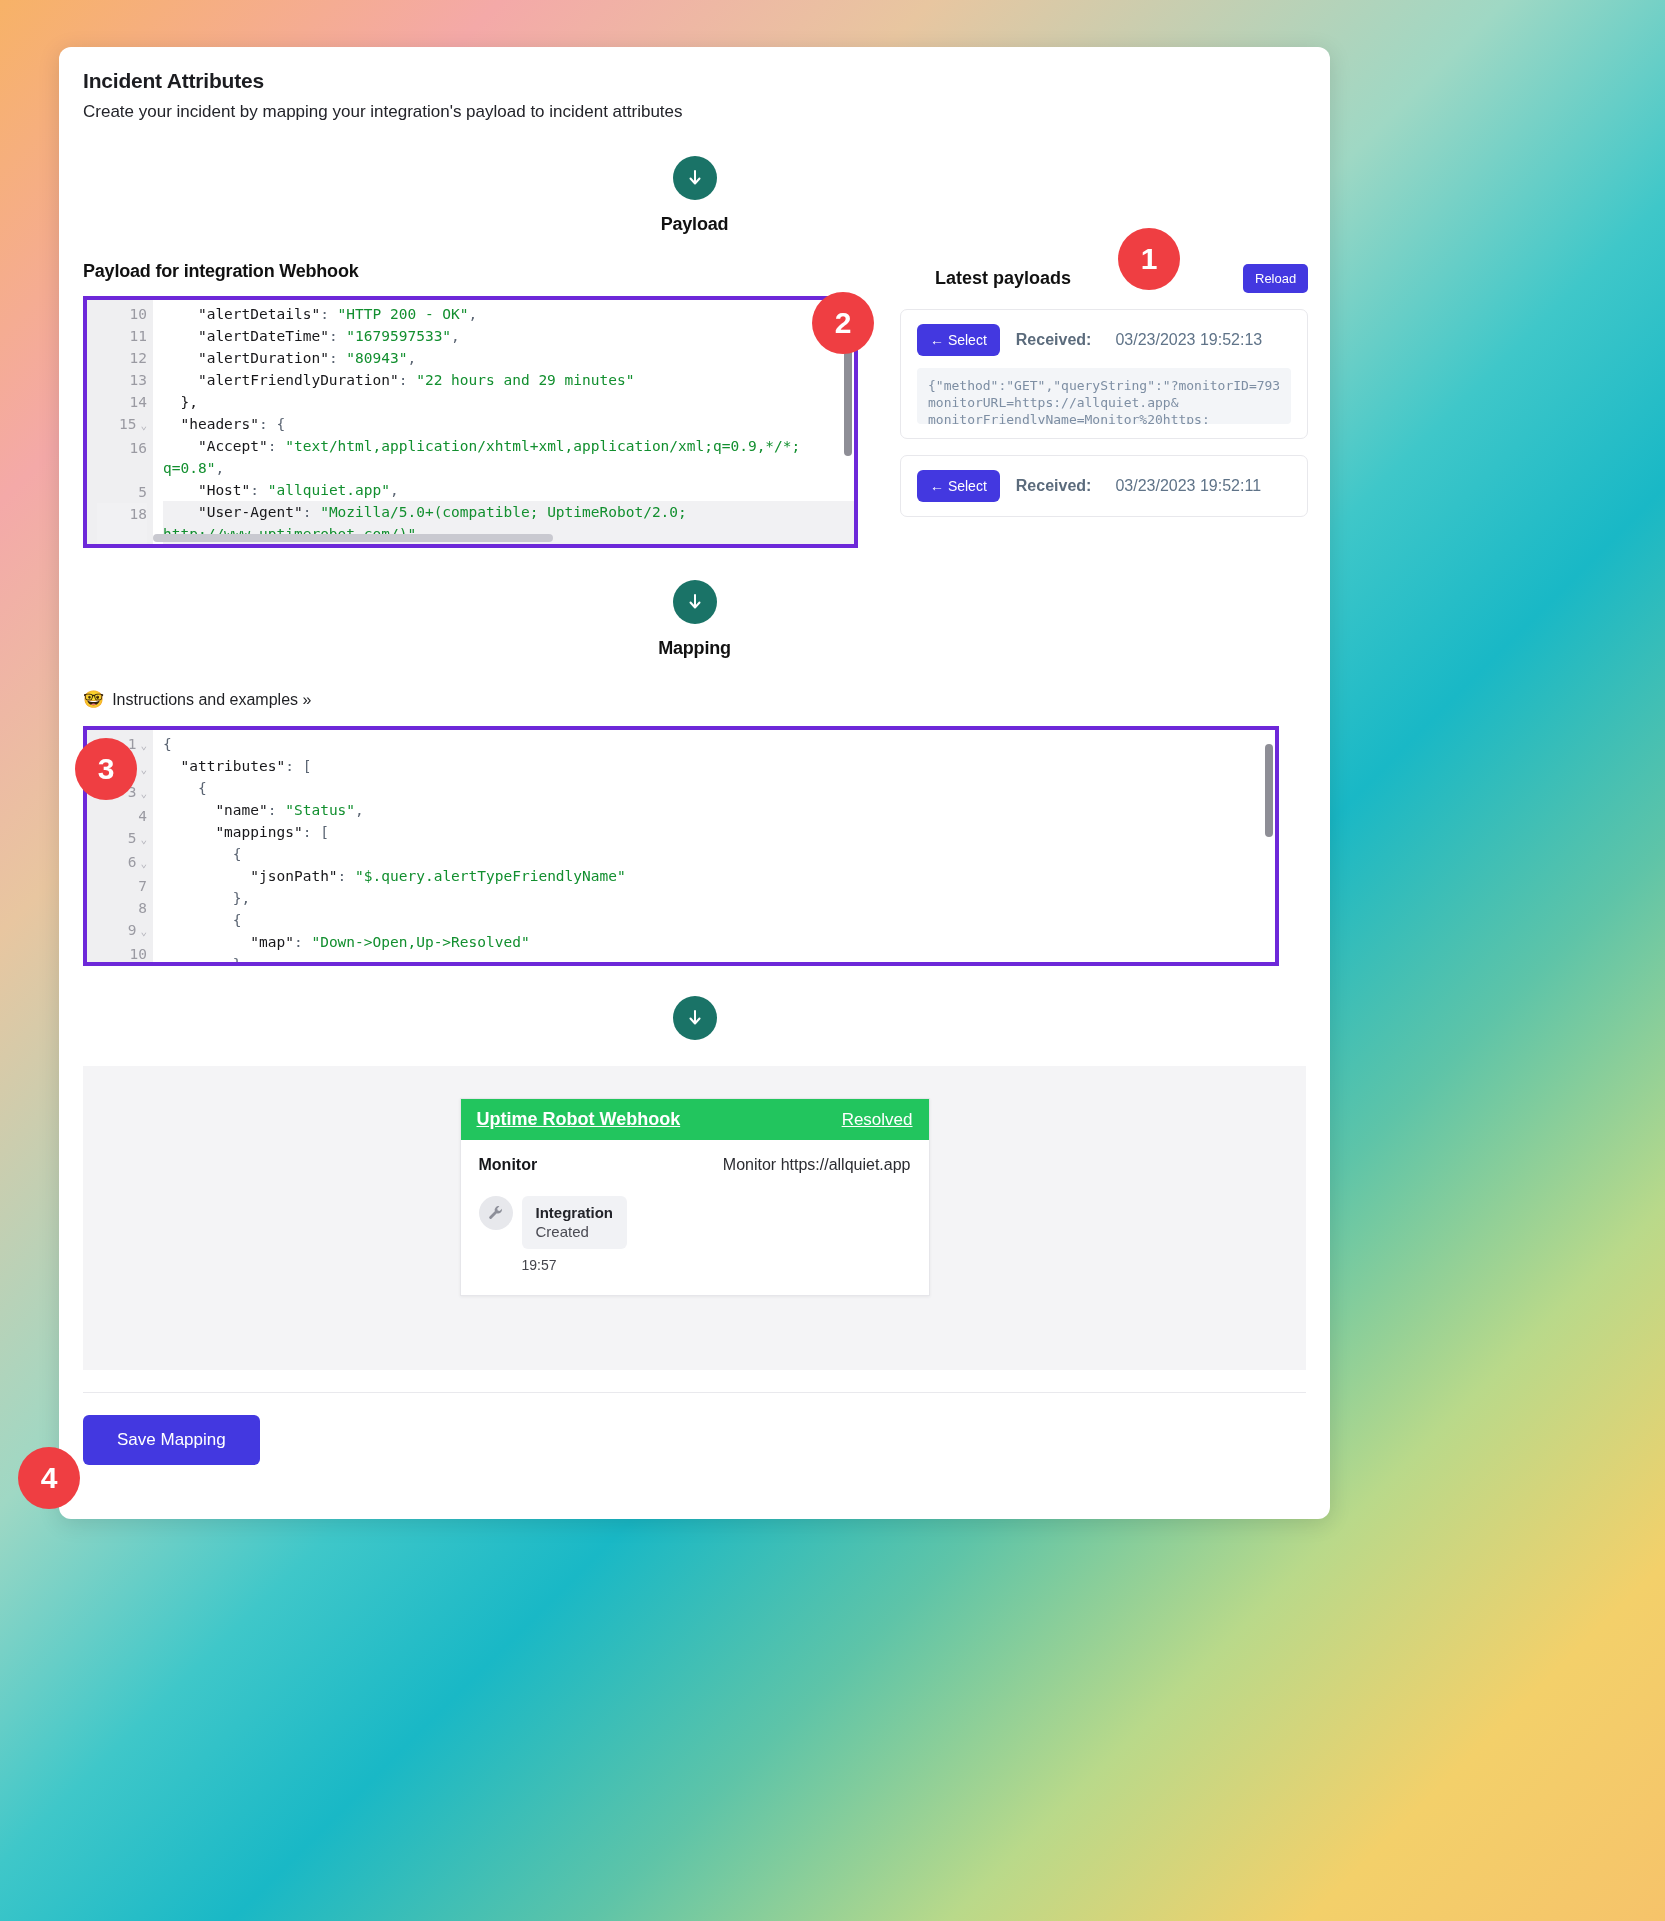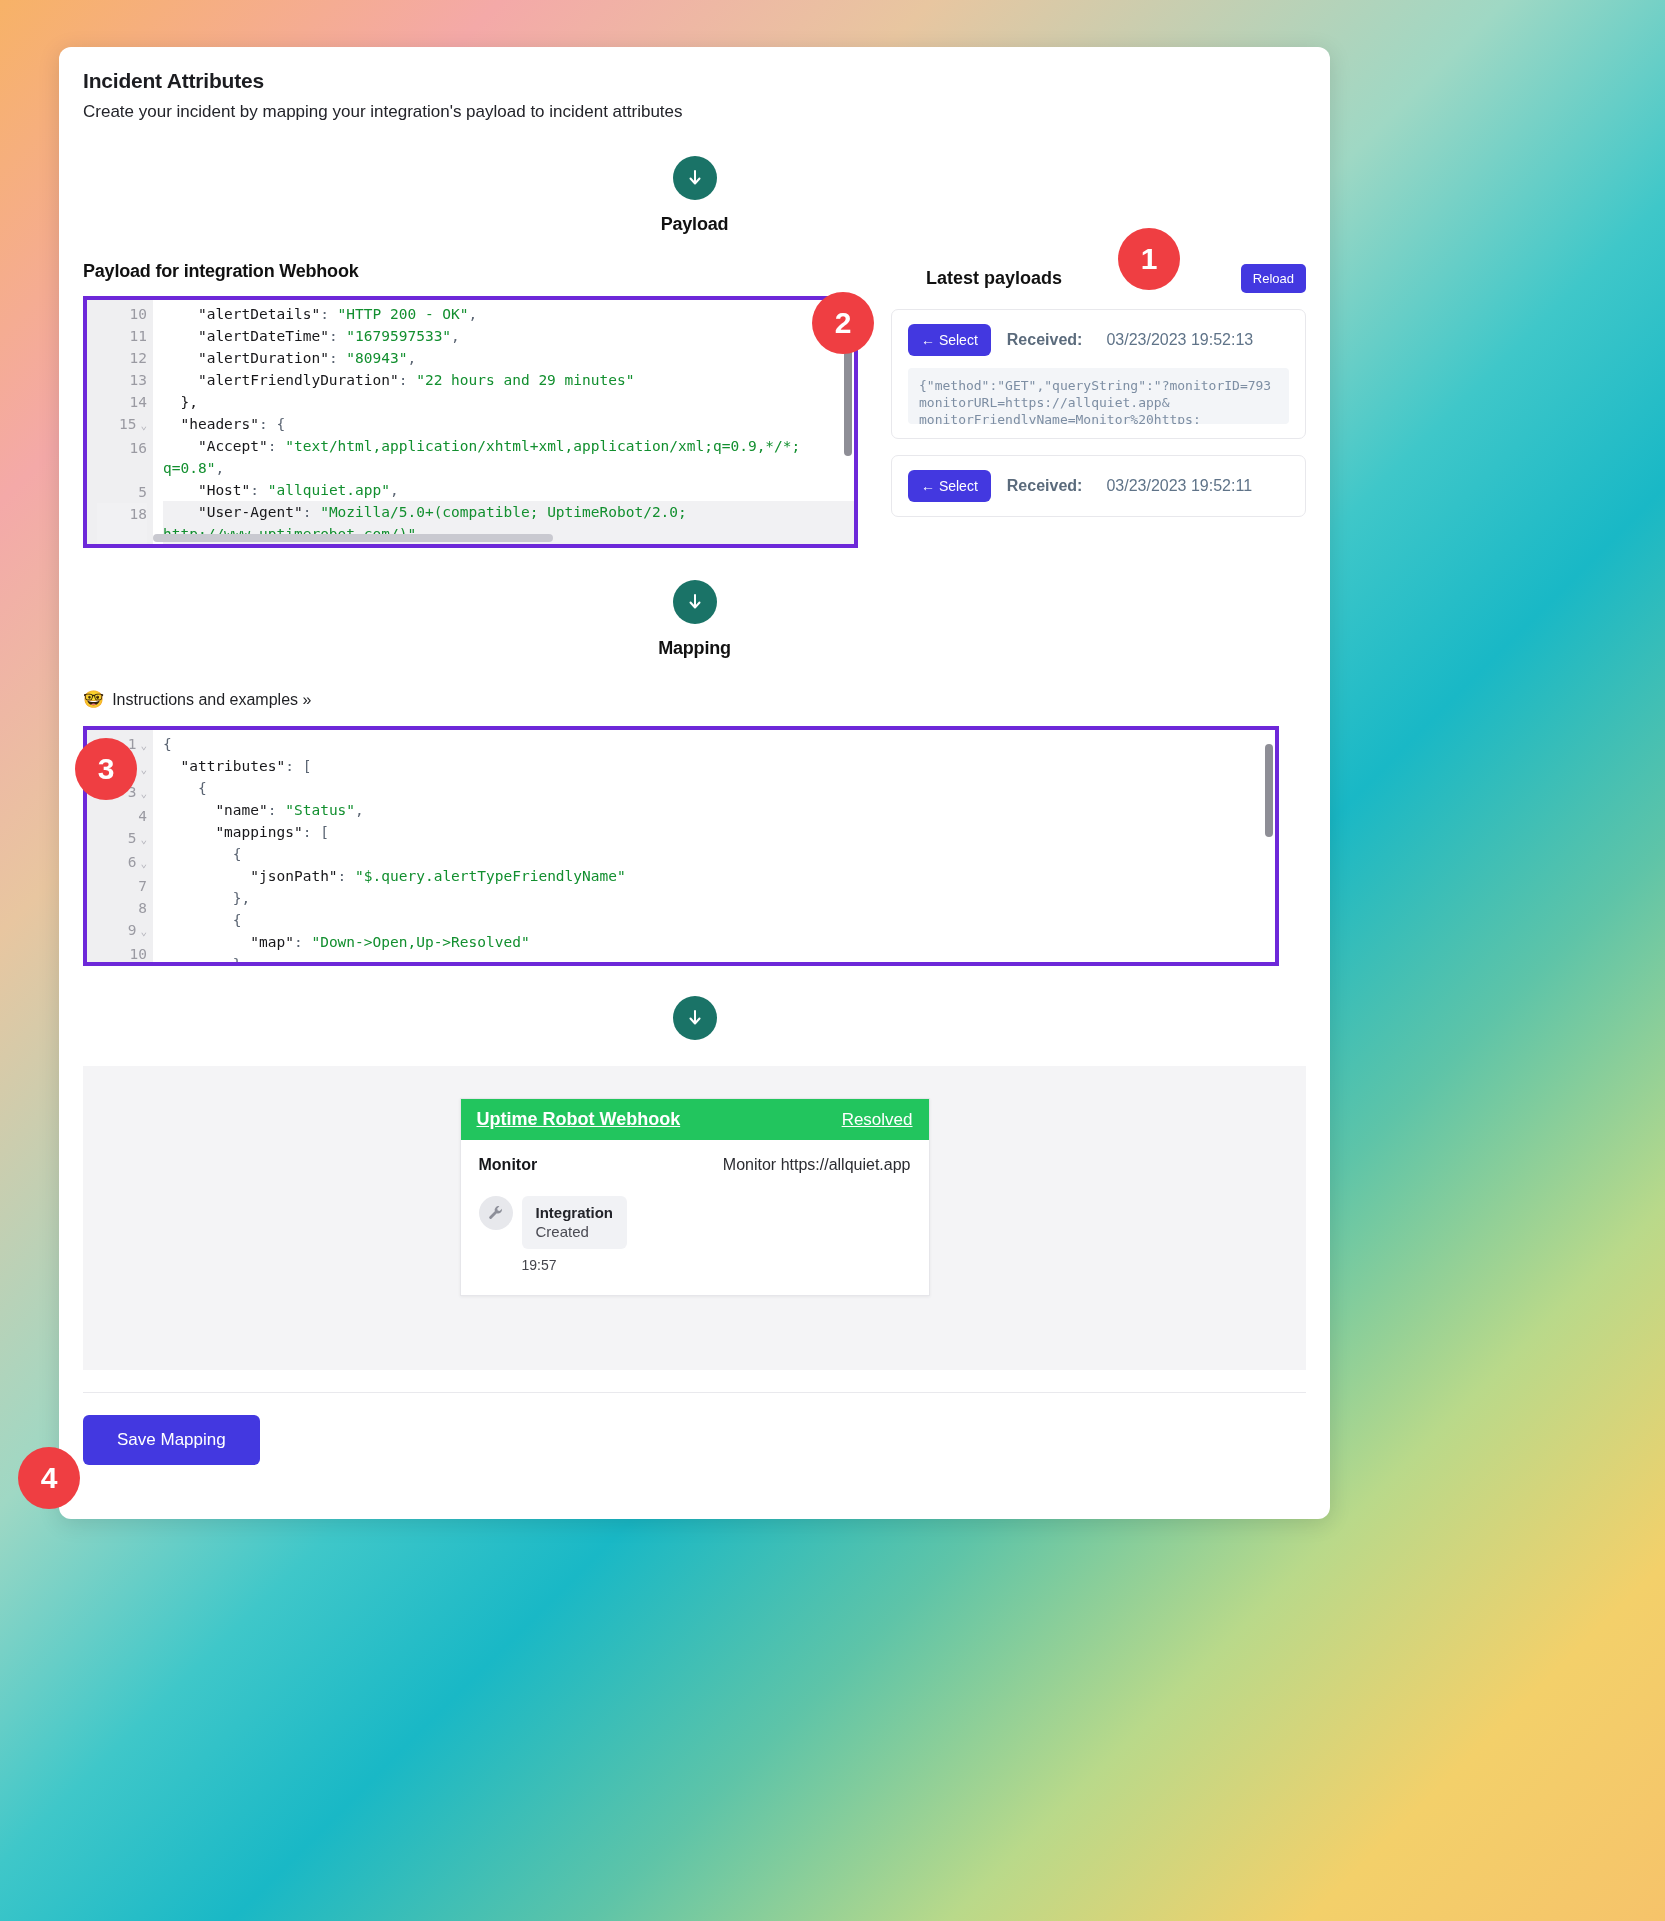--- a/index.html
+++ b/index.html
@@ -64,21 +64,21 @@
     font-size: 18px;
     font-weight: bold;
     color: #111;
     letter-spacing: -0.2px;
   }
 
   
   .payload-row {
     display: flex;
     margin-top: 26px;
-    gap: 18px;
+    gap: 27px;
   }
   .payload-left  { width: 790px; flex: none; }
   .payload-right { flex: 1; position: relative; }
 
   .latest-head {
     display: flex;
     align-items: center;
     justify-content: space-between;
     gap: 14px;
     height: 34px;

